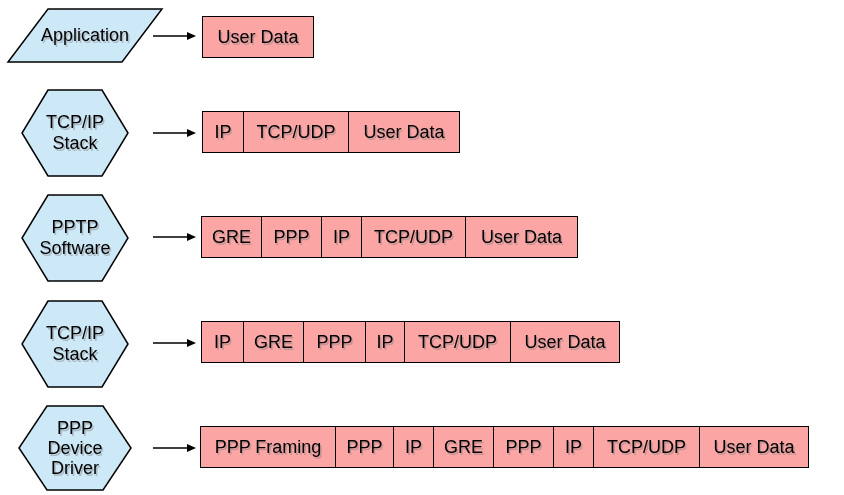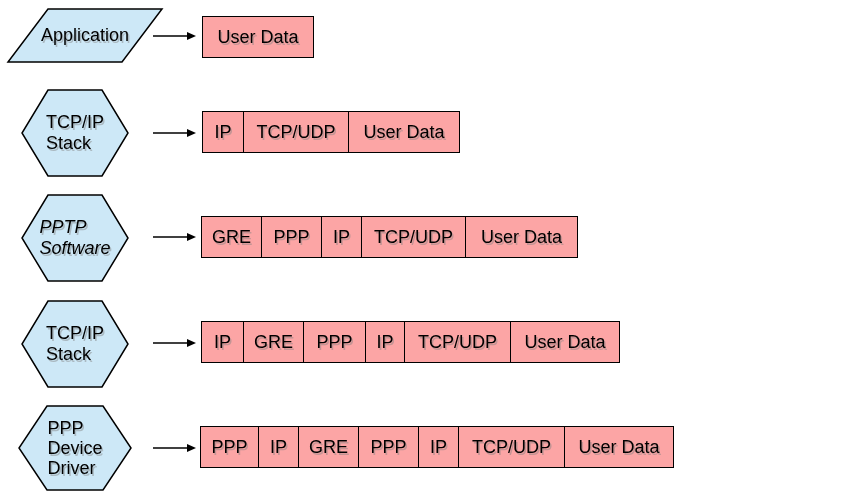--- a/index.html
+++ b/index.html
@@ -7,21 +7,21 @@
     position:relative;width:844px;height:495px;background:#ffffff;
     font-family:"Liberation Sans", sans-serif;color:#000;
     overflow:hidden;
   }
   .shape-wrap{position:absolute;}
   .shape-wrap svg{position:absolute;left:0;top:0;overflow:visible;}
   .shape-fill{fill:#CDE8F7;stroke:#000000;stroke-width:1.5;}
   .shape-label{
     position:absolute;left:0;top:0;width:100%;height:100%;
     display:flex;align-items:center;justify-content:center;
-    text-align:left;white-space:pre-line;
+    text-align:center;white-space:pre-line;
     font-size:18px;line-height:21px;
     text-shadow:1.5px 1.5px 0 rgba(128,128,128,0.45);
   }
   .arrow{position:absolute;overflow:visible;}
   .arrow line{stroke:#000;stroke-width:1.3;}
   .arrow polygon{fill:#000;}
   .stack{
     position:absolute;display:flex;height:42px;
     border:1.5px solid #000;box-sizing:border-box;background:#CDE8F7;
   }
@@ -64,21 +64,21 @@
   <svg class="arrow" style="left:153px;top:127px;" width="44" height="12">
     <line x1="0" y1="6" x2="34" y2="6"></line>
     <polygon points="34,2 43,6 34,10"></polygon>
   </svg>
   <div class="stack" style="left:202px;top:111px;">
     <div class="cell" style="width:41px;">IP</div>
     <div class="cell" style="width:105px;">TCP/UDP</div>
     <div class="cell" style="width:110px;">User Data</div>
   </div>
 
-  <div class="shape-wrap" style="left:21px;top:194px;width:108px;height:88px;font-style:italic;">
+  <div class="shape-wrap" style="left:21px;top:194px;width:108px;height:88px;">
     <svg width="108" height="88" viewBox="0 0 108 88">
       <polygon class="shape-fill" points="27,1 81,1 107,44 81,87 27,87 1,44"></polygon>
     </svg>
     <div class="shape-label">PPTP
 Software</div>
   </div>
   <svg class="arrow" style="left:153px;top:231px;" width="44" height="12">
     <line x1="0" y1="6" x2="34" y2="6"></line>
     <polygon points="34,2 43,6 34,10"></polygon>
   </svg>
@@ -116,20 +116,21 @@
     </svg>
     <div class="shape-label" style="line-height:20px;">PPP
 Device
 Driver</div>
   </div>
   <svg class="arrow" style="left:153px;top:442px;" width="44" height="12">
     <line x1="0" y1="6" x2="34" y2="6"></line>
     <polygon points="34,2 43,6 34,10"></polygon>
   </svg>
   <div class="stack" style="left:200px;top:426px;">
+    <div class="cell" style="width:135px;">PPP Framing</div>
     <div class="cell" style="width:58px;">PPP</div>
     <div class="cell" style="width:40px;">IP</div>
     <div class="cell" style="width:60px;">GRE</div>
     <div class="cell" style="width:60px;">PPP</div>
     <div class="cell" style="width:40px;">IP</div>
     <div class="cell" style="width:106px;">TCP/UDP</div>
     <div class="cell" style="width:108px;">User Data</div>
   </div>
 
 </div>

